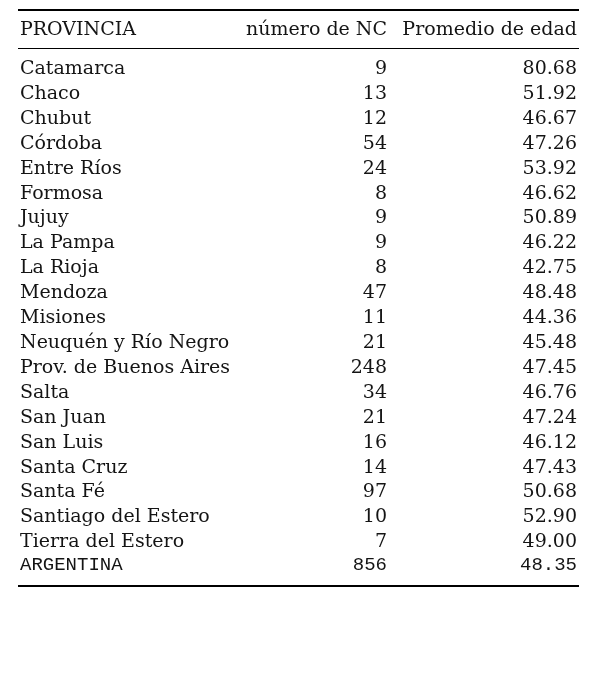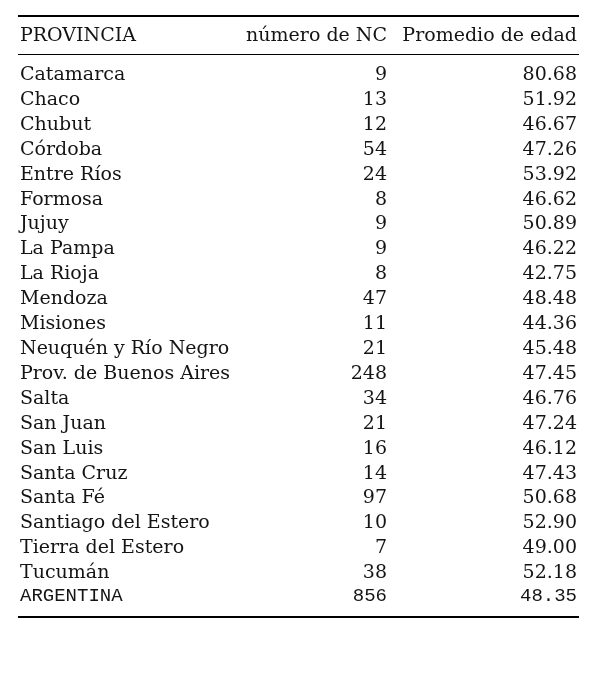--- a/index.html
+++ b/index.html
@@ -10,21 +10,21 @@
   .page {
     position: relative;
     width: 600px;
     height: 685px;
     background: #ffffff;
     overflow: hidden;
   }
   .table-wrap {
     position: absolute;
     left: 18px;
-    top: 15px;
+    top: 9px;
     width: 561px;
   }
   table.data-table {
     width: 561px;
     table-layout: fixed;
     border-collapse: collapse;
     font-family: "DejaVu Serif", "Liberation Serif", serif;
     font-size: 19px;
     color: #141414;
     border-top: 2px solid #000000;
@@ -172,25 +172,20 @@
             <td class="col-provincia">Santiago del Estero</td>
             <td class="col-nc">10</td>
             <td class="col-edad">52.90</td>
           </tr>
           <tr>
             <td class="col-provincia">Tierra del Estero</td>
             <td class="col-nc">7</td>
             <td class="col-edad">49.00</td>
           </tr>
           <tr>
-            <td class="col-provincia">Tucumán</td>
-            <td class="col-nc">38</td>
-            <td class="col-edad">52.18</td>
-          </tr>
-          <tr>
             <td class="col-provincia">ARGENTINA</td>
             <td class="col-nc">856</td>
             <td class="col-edad">48.35</td>
           </tr>
         </tbody>
     </table>
   </div>
 </div>
 
 </body></html>

